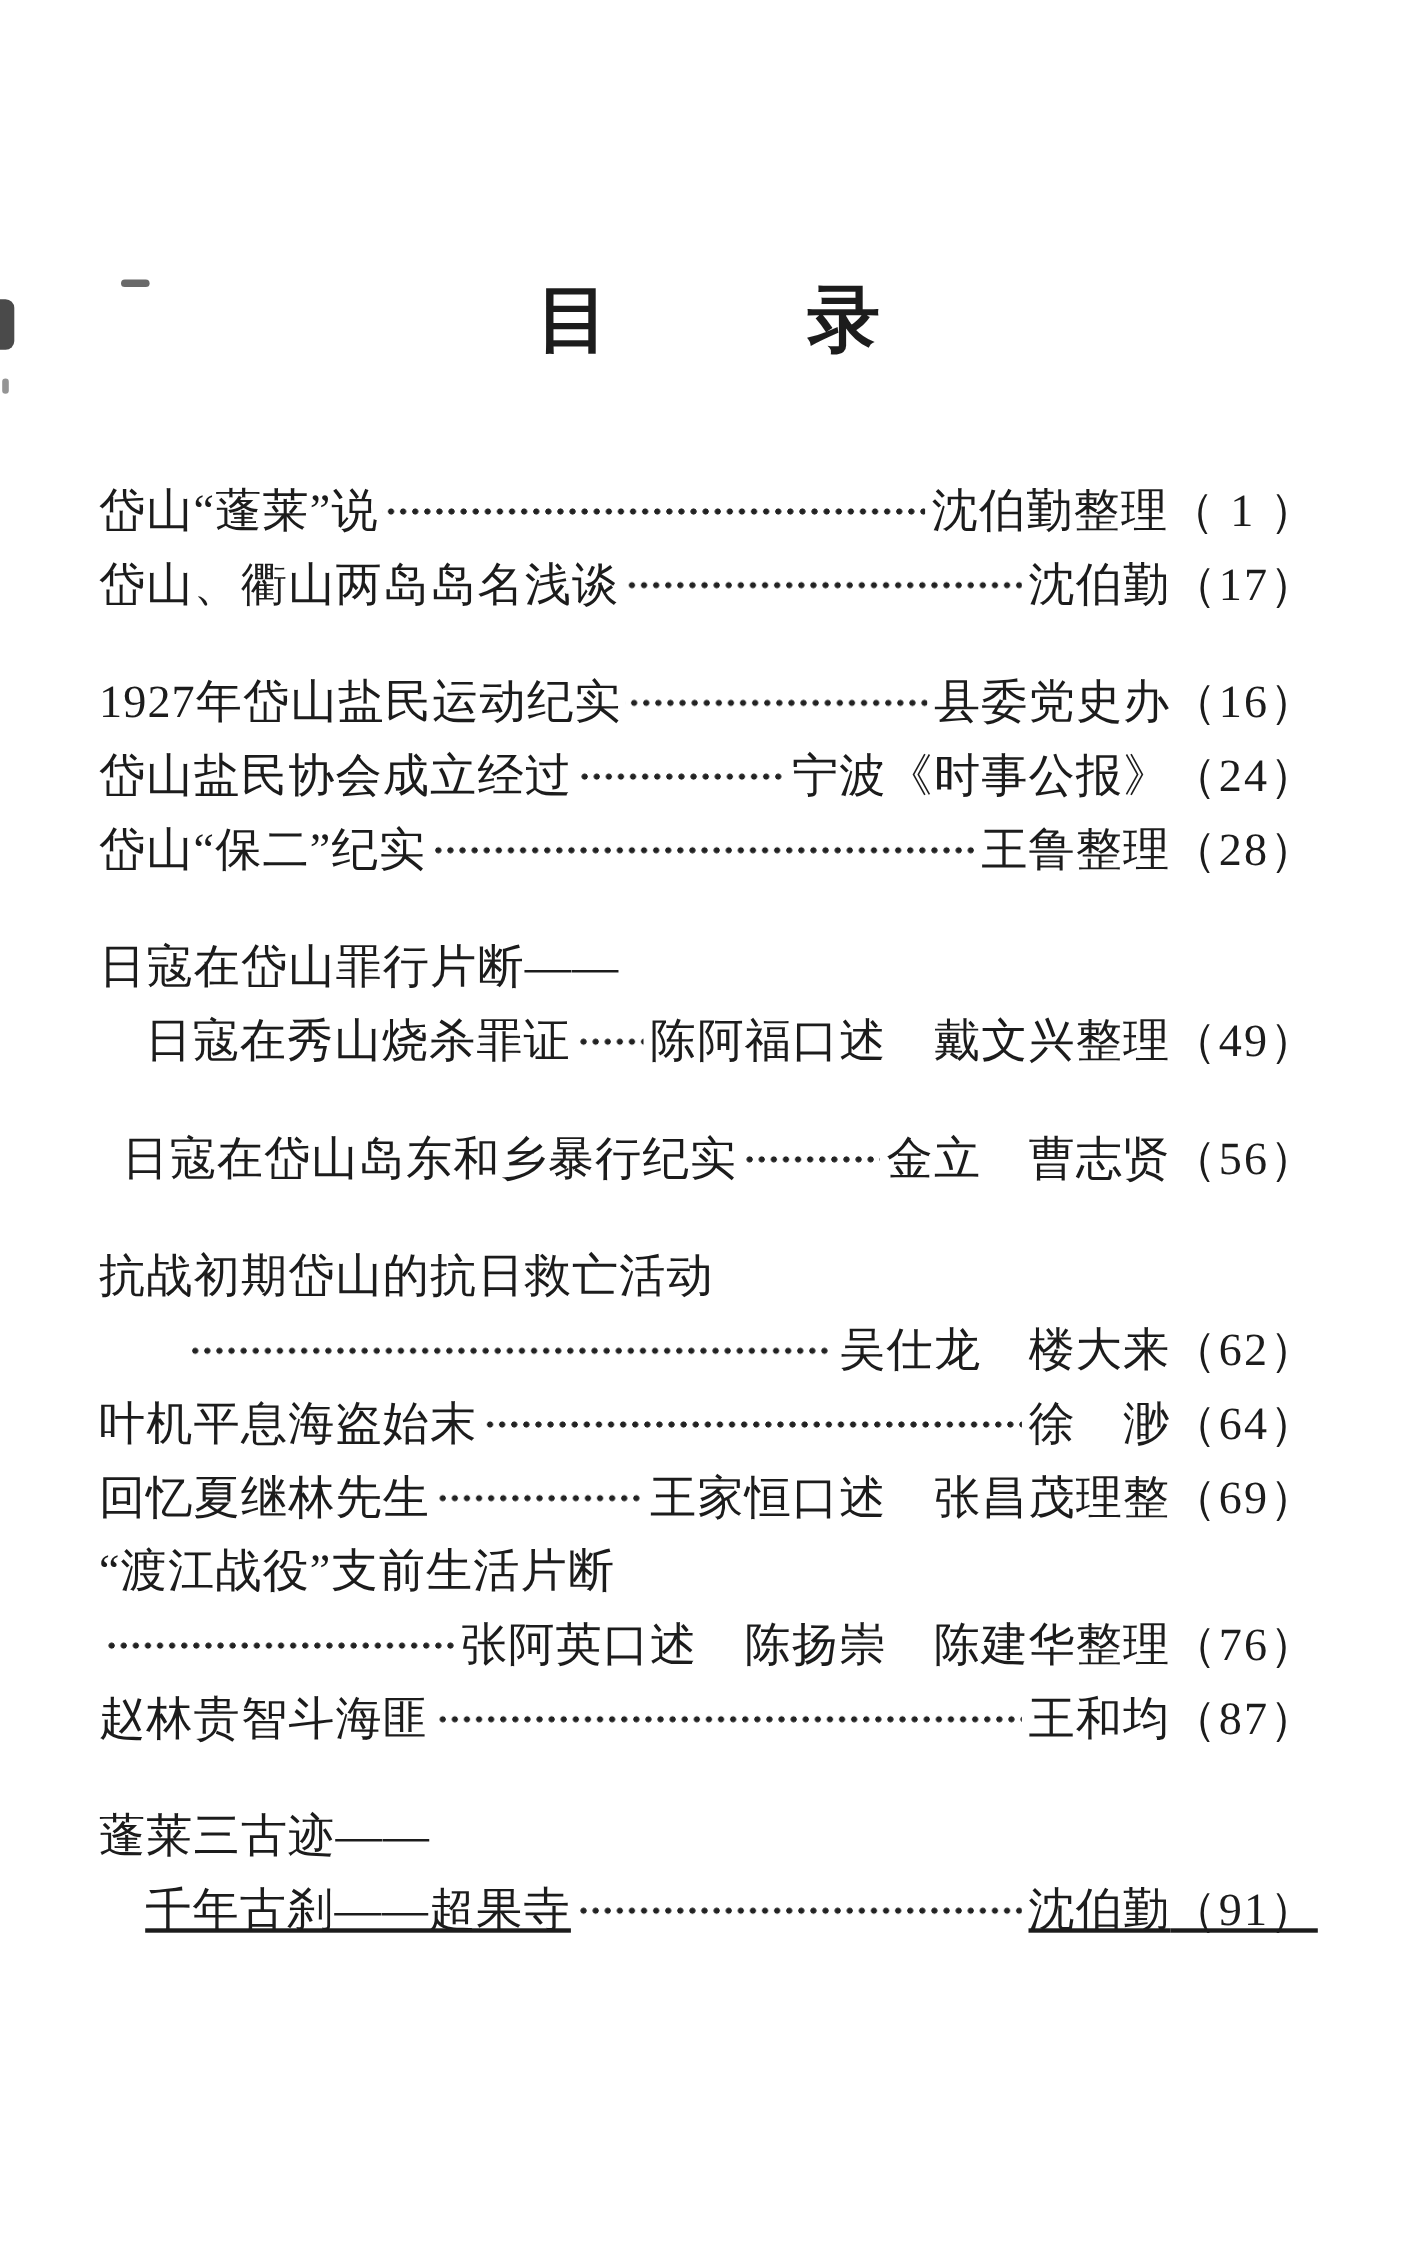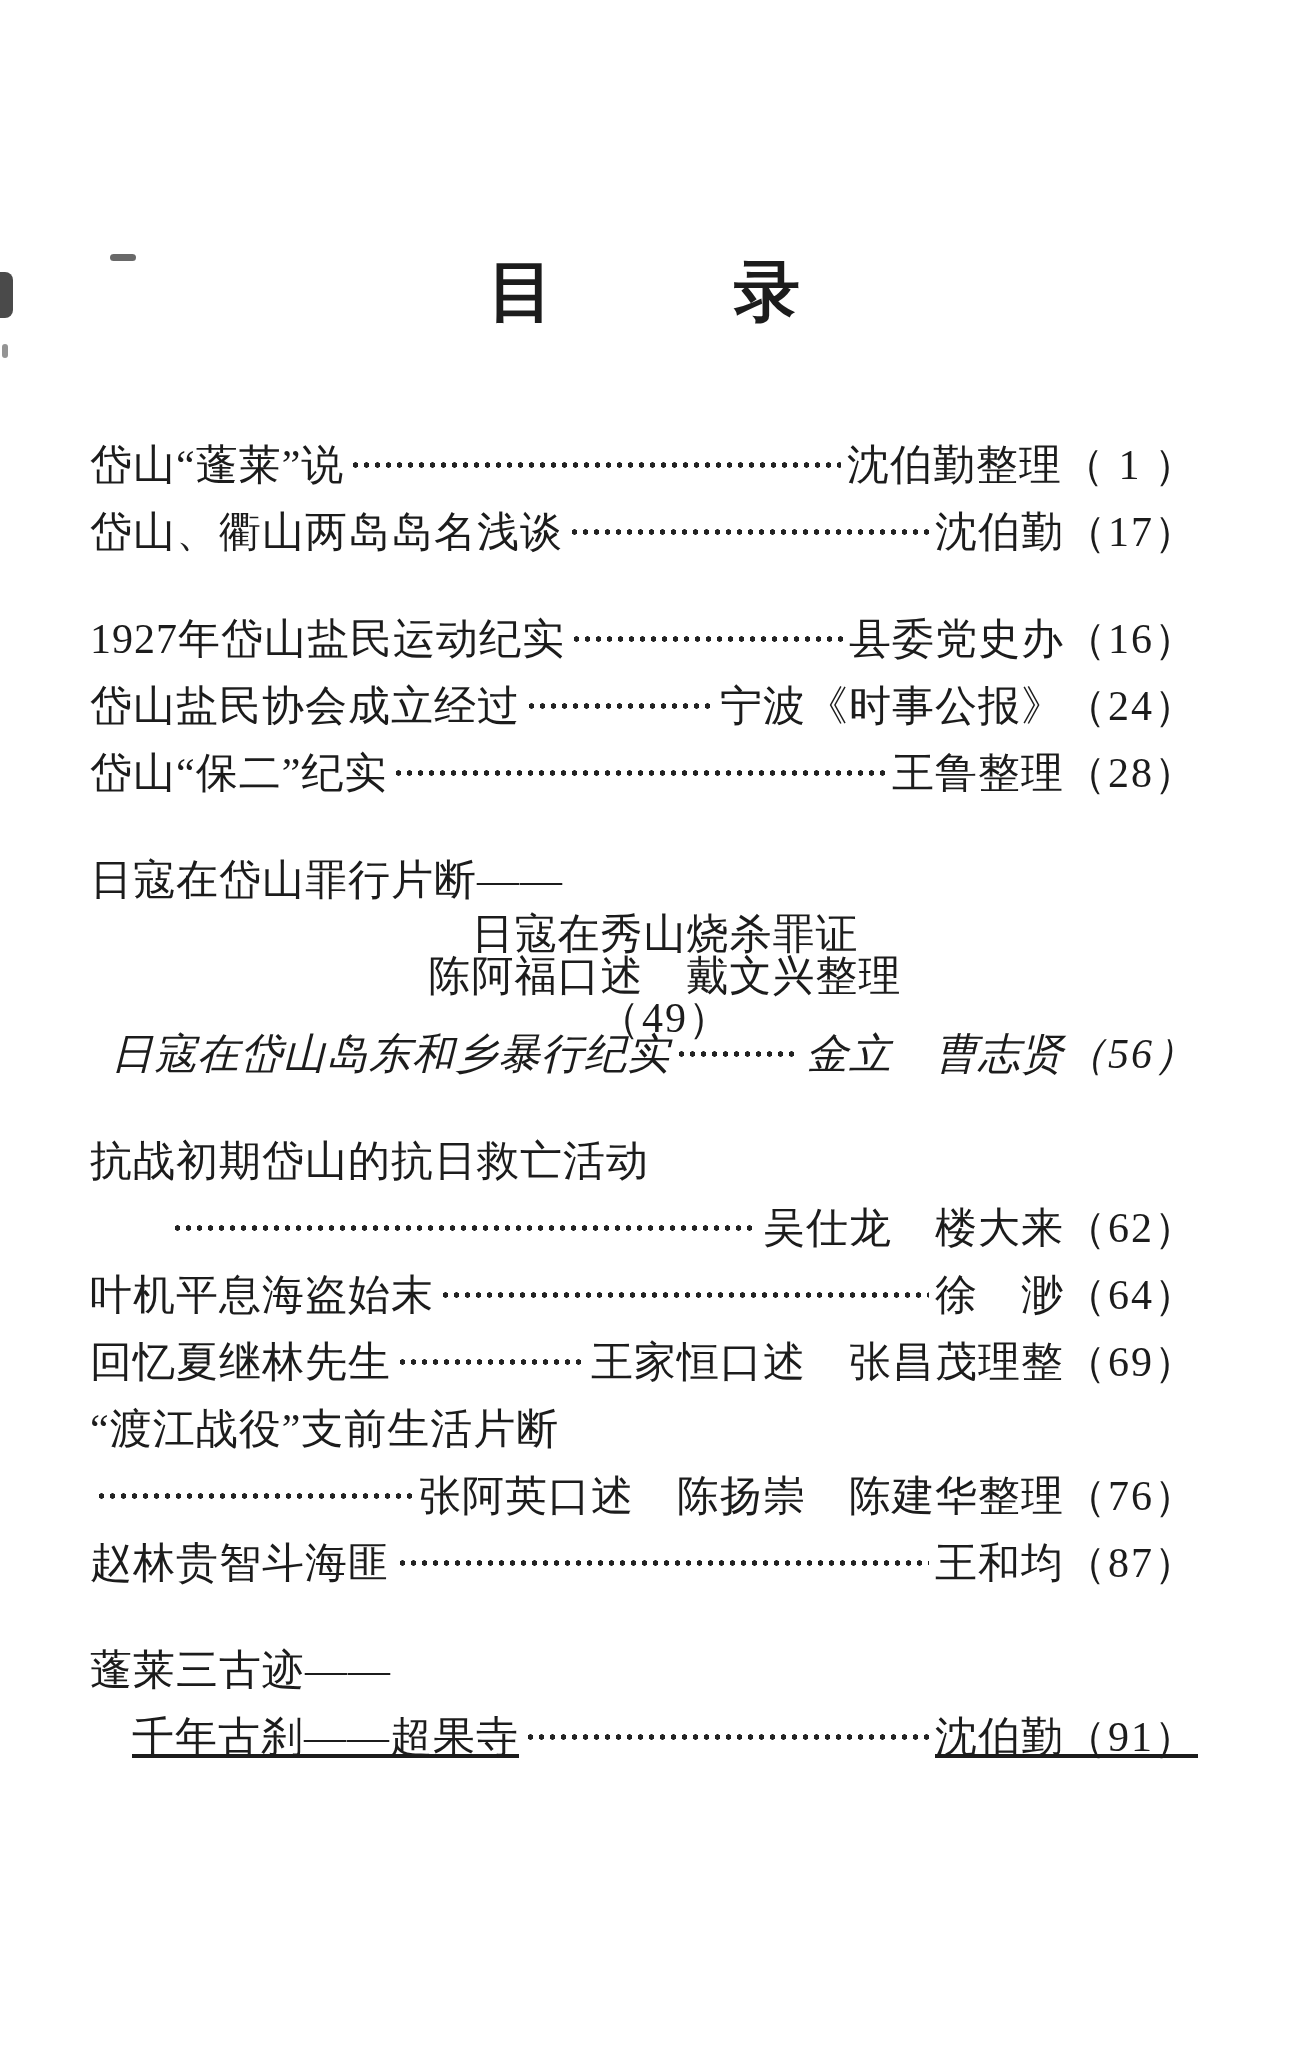--- a/index.html
+++ b/index.html
@@ -123,27 +123,27 @@
     <span class="leader"></span>
     <span class="author">王鲁整理</span>
     <span class="pagenum">（28）</span>
   </div>
       <div class="row group-start">
     <span class="entry-title">日寇在岱山罪行片断——</span>
 
     <span class="author"></span>
     <span class="pagenum"></span>
   </div>
-      <div class="row" style="padding-left: 1em; flex-direction: column;">
+      <div class="row" style="padding-left: 1em;">
     <span class="entry-title">日寇在秀山烧杀罪证</span>
     <span class="leader"></span>
     <span class="author">陈阿福口述　戴文兴整理</span>
     <span class="pagenum">（49）</span>
   </div>
-      <div class="row group-start" style="padding-left: 0.5em; font-style: italic;">
+      <div class="row group-start" style="padding-left: 0.5em;">
     <span class="entry-title">日寇在岱山岛东和乡暴行纪实</span>
     <span class="leader"></span>
     <span class="author">金立　曹志贤</span>
     <span class="pagenum">（56）</span>
   </div>
       <div class="row group-start">
     <span class="entry-title">抗战初期岱山的抗日救亡活动</span>
 
     <span class="author"></span>
     <span class="pagenum"></span>

